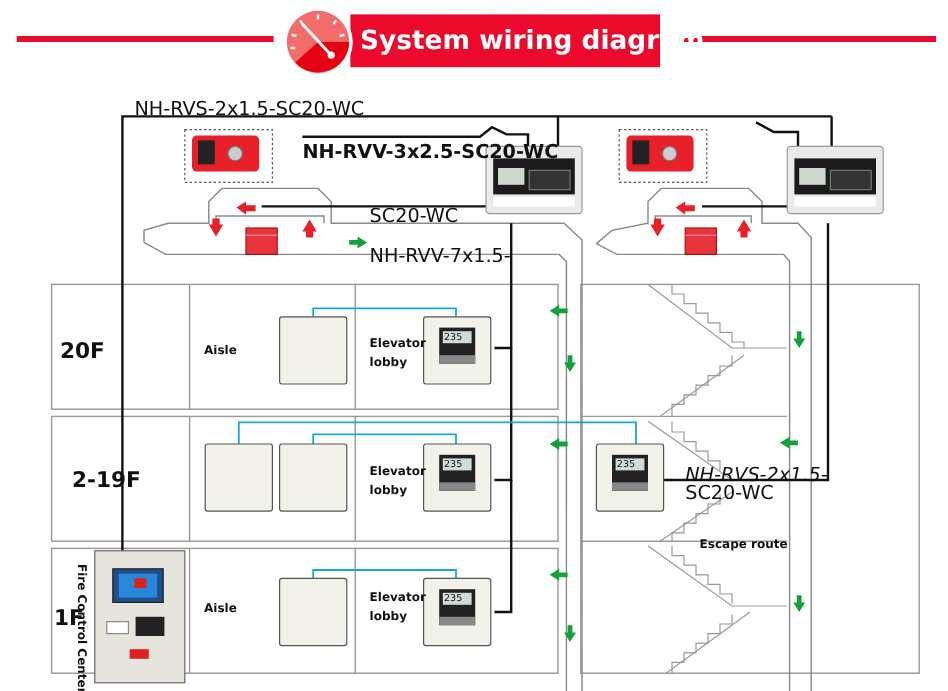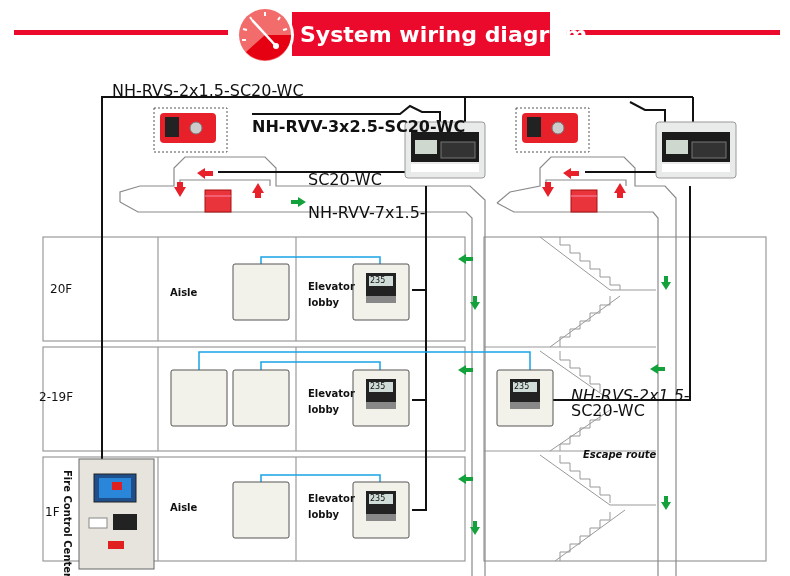--- a/index.html
+++ b/index.html
@@ -2,21 +2,21 @@
 <html><head>
 <meta charset="utf-8">
 <style>
   html,body{margin:0;padding:0;background:#fff;}
   body{width:790px;height:576px;position:relative;overflow:hidden;font-family:"DejaVu Sans","Liberation Sans",sans-serif;color:#111;}
   .abs{position:absolute;}
   svg{position:absolute;left:0;top:0;}
   .title-bar{left:292px;top:12px;width:258px;height:44px;background:#ec0a2c;}
   .title-text{left:300px;top:18px;width:250px;height:34px;color:#fff;font-weight:bold;font-size:22px;line-height:34px;white-space:nowrap;}
   .lbl{font-size:16px;line-height:13px;white-space:nowrap;color:#111;}
-  .floor{font-size:12px;font-weight:normal;}
+  .floor{font-size:18px;font-weight:bold;}
   .room{font-size:10px;font-weight:600;line-height:16px;}
   .vert{writing-mode:vertical-rl;font-size:10px;font-weight:600;white-space:nowrap;}
 </style>
 </head>
 <body>
 
 <div class="abs" style="left:14px;top:30px;width:214px;height:5px;background:#ec0a2c;"></div>
 <div class="abs" style="left:566px;top:30px;width:214px;height:5px;background:#ec0a2c;"></div>
 <div class="abs title-bar"></div>
 <div class="abs" style="left:234px;top:4px;width:62px;height:62px;">
@@ -205,26 +205,26 @@
 <div class="abs" style="left:514px;top:382px;font-size:8px;color:#111;">235</div>
 
 <div class="abs lbl" style="left:112px;top:84px;">NH-RVS-2x1.5-SC20-WC</div>
 <div class="abs lbl" style="left:252px;top:120px;font-weight:bold;">NH-RVV-3x2.5-SC20-WC</div>
 <div class="abs lbl" style="left:308px;top:158px;margin-top:48px;">NH-RVV-7x1.5-</div>
 <div class="abs lbl" style="left:308px;top:173px;">SC20-WC</div>
 <div class="abs lbl" style="left:571px;top:389px;font-style:italic;">NH-RVS-2x1.5-</div>
 <div class="abs lbl" style="left:571px;top:404px;">SC20-WC</div>
 
 <div class="abs floor" style="left:50px;top:282px;">20F</div>
-<div class="abs floor" style="left:39px;top:390px;">2-19F</div>
+<div class="abs floor" style="left:60px;top:390px;">2-19F</div>
 <div class="abs floor" style="left:45px;top:505px;">1F</div>
 
 <div class="abs room" style="left:170px;top:285px;">Aisle</div>
 <div class="abs room" style="left:170px;top:500px;">Aisle</div>
 <div class="abs room" style="left:308px;top:279px;">Elevator</div>
 <div class="abs room" style="left:308px;top:295px;">lobby</div>
 <div class="abs room" style="left:308px;top:386px;">Elevator</div>
 <div class="abs room" style="left:308px;top:402px;">lobby</div>
 <div class="abs room" style="left:308px;top:491px;">Elevator</div>
 <div class="abs room" style="left:308px;top:507px;">lobby</div>
 
 <div class="abs vert" style="left:62px;top:470px;">Fire Control Center</div>
-<div class="abs room" style="left:583px;top:447px;font-style:italic;">Escape route</div>
+<div class="abs room" style="left:583px;top:447px;">Escape route</div>
 
 </body></html>

